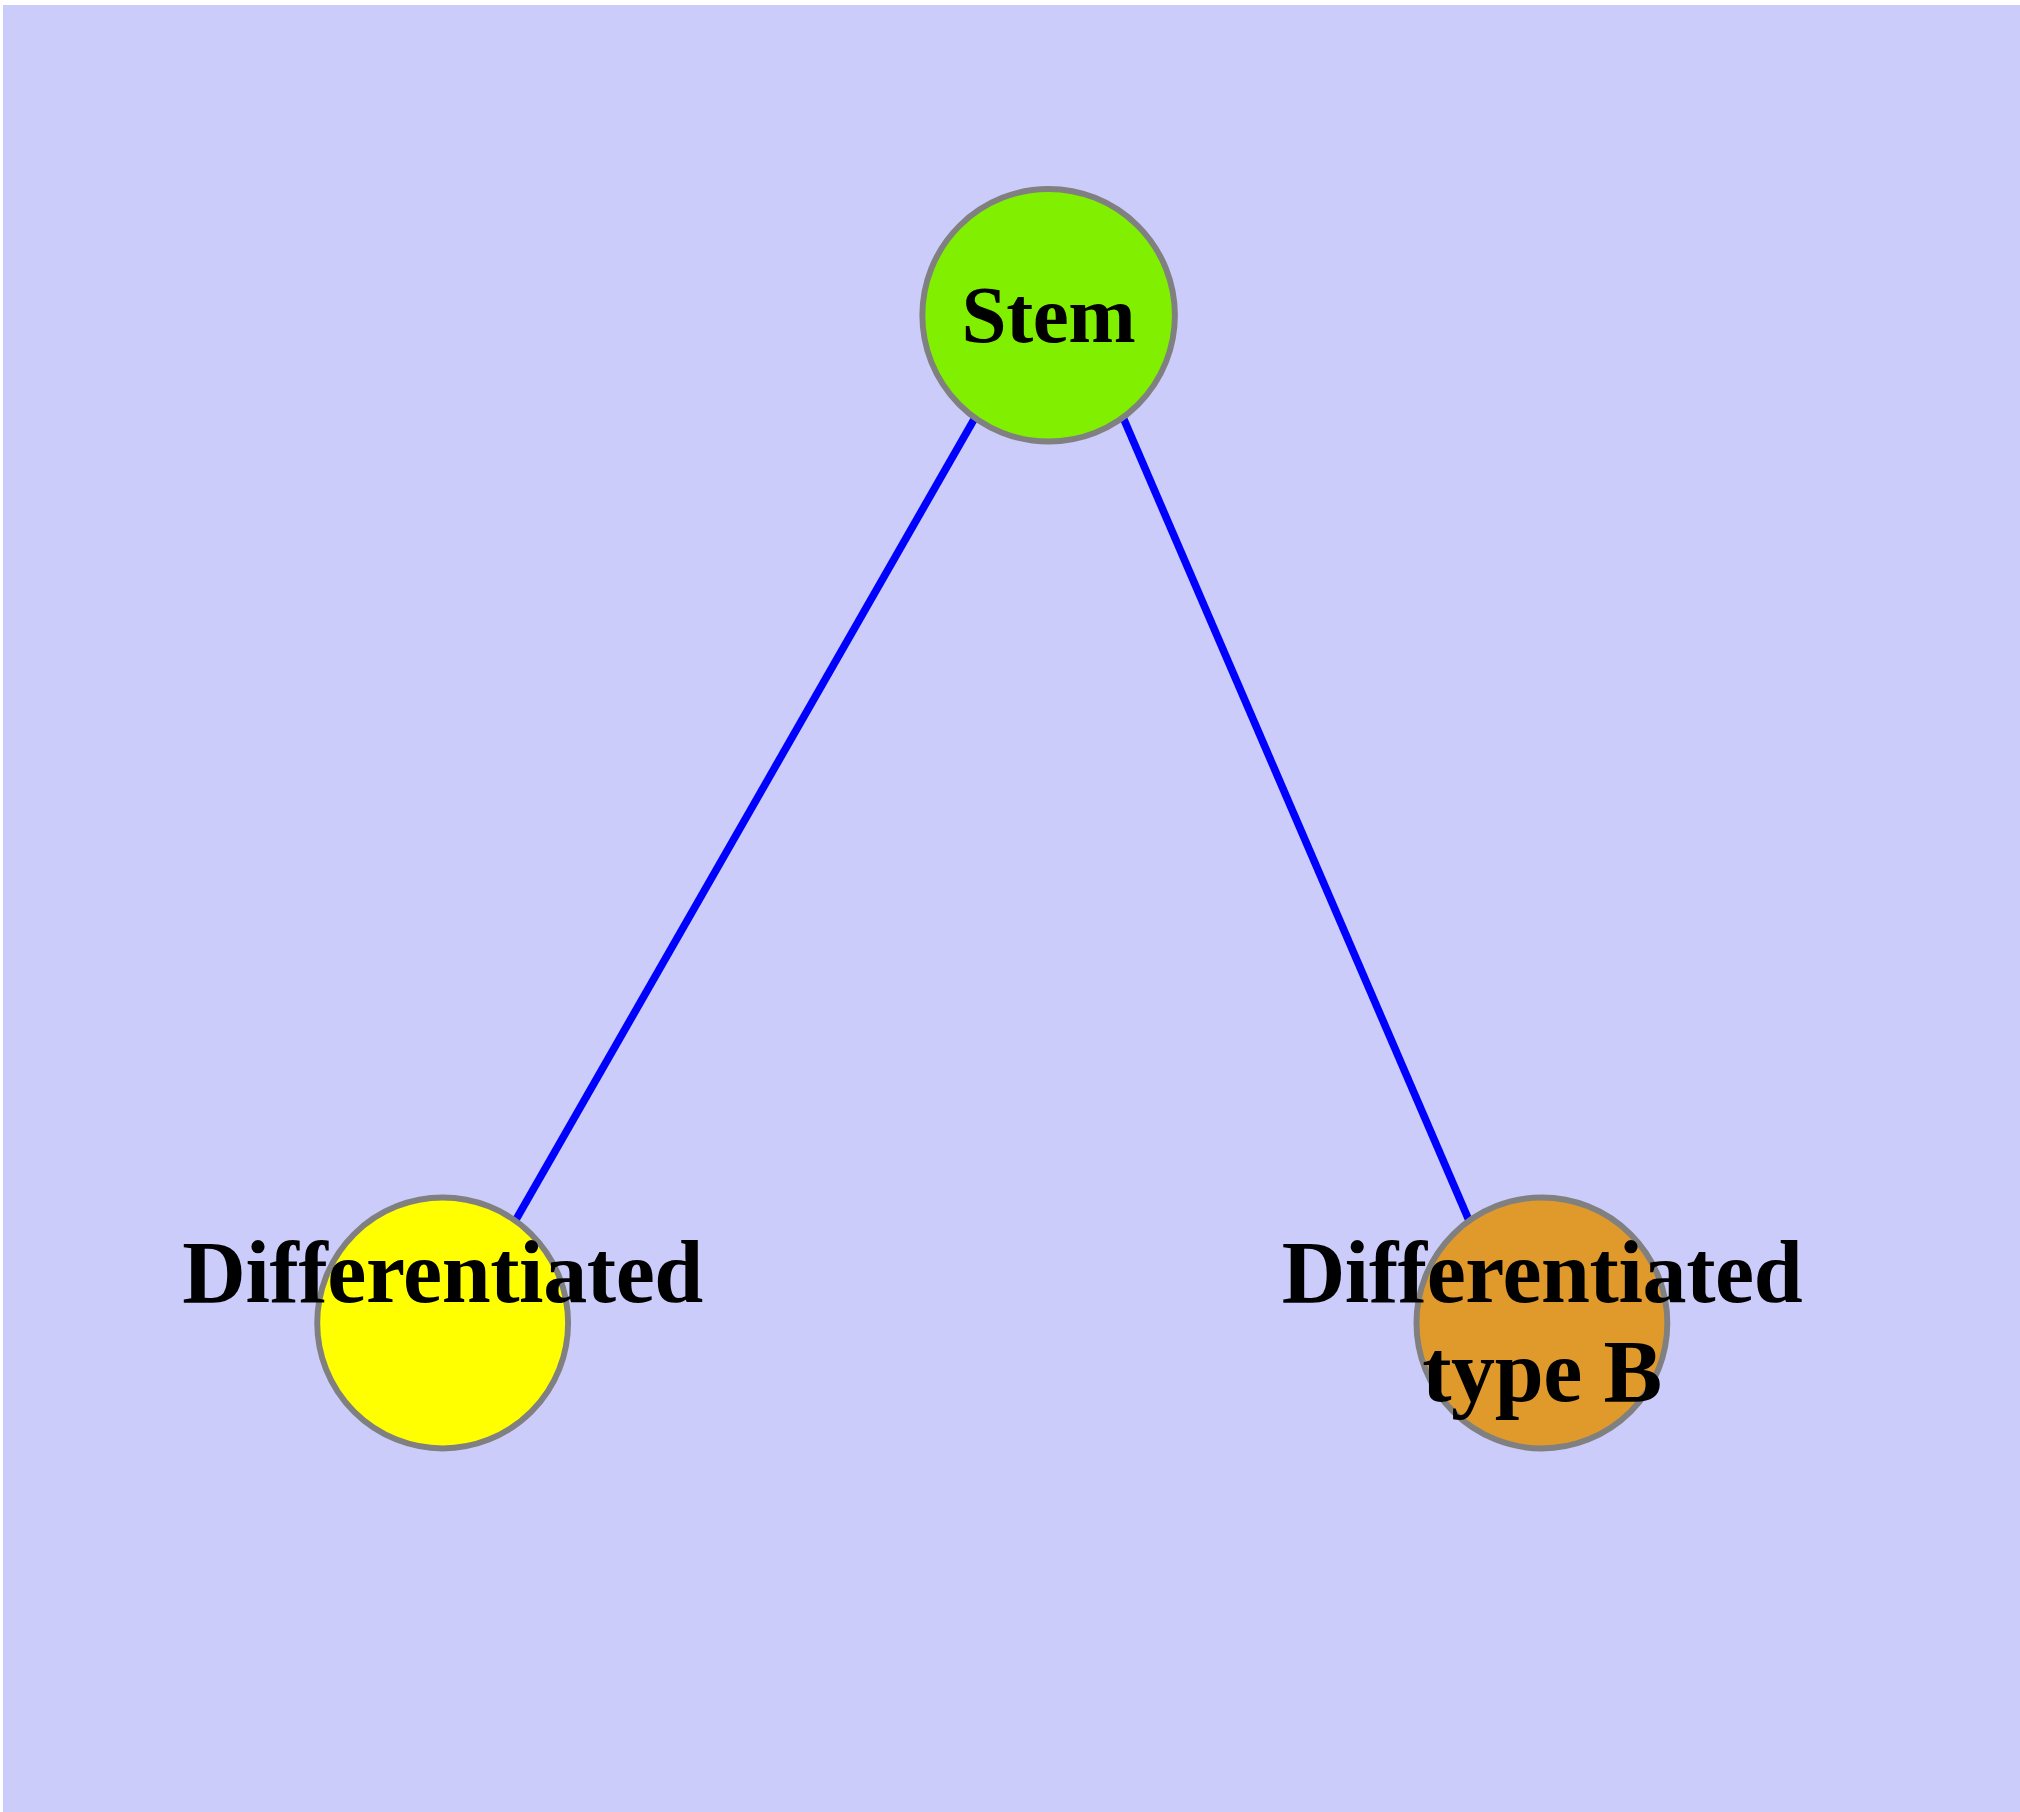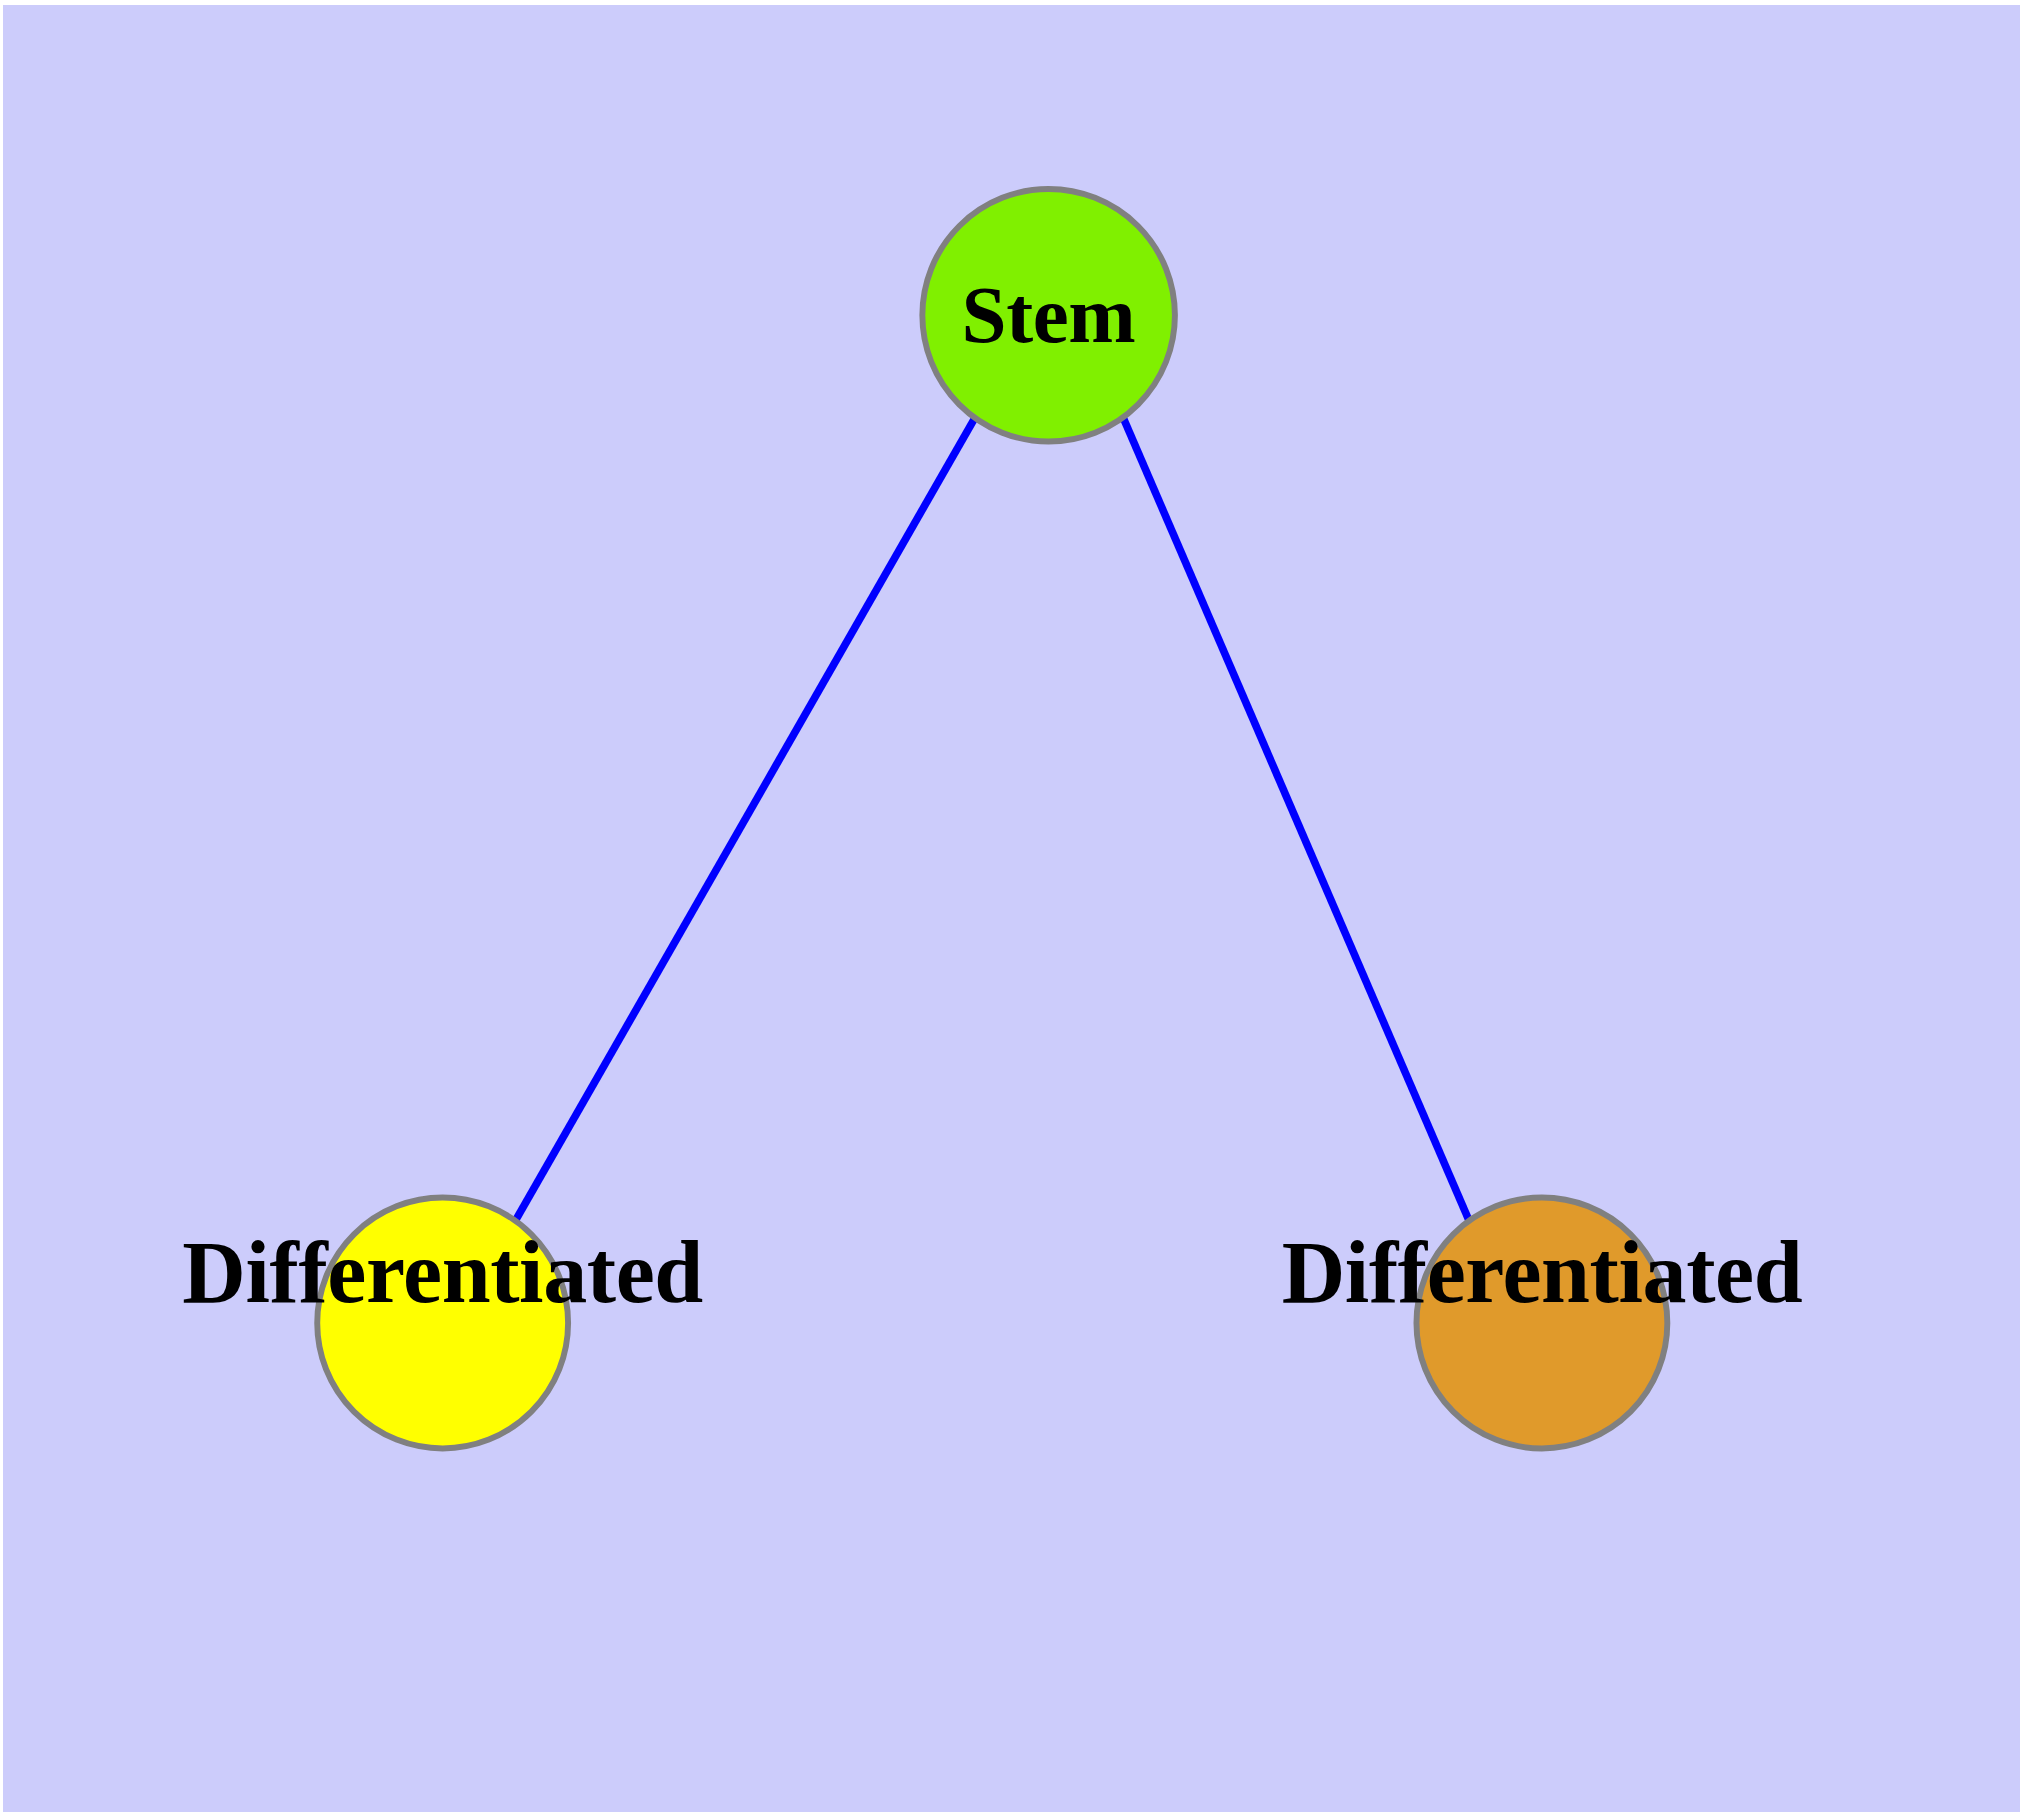--- a/index.html
+++ b/index.html
@@ -78,16 +78,16 @@
       <circle cx="1237" cy="372" r="149" fill="#80f000" stroke="#808080" stroke-width="7"></circle>
       <circle cx="522" cy="1561" r="148" fill="#ffff00" stroke="#808080" stroke-width="7"></circle>
       <circle cx="1819" cy="1561" r="148" fill="#e09a2b" stroke="#808080" stroke-width="7"></circle>
     </g>
   </svg>
 
   <div class="node-label" id="label-stem" style="top: 270px;">Stem</div>
 
   <div class="node-label" id="label-diff-a" style="top: 1224px;"><span>Differentiated</span><br></div>
 
-  <div class="node-label" id="label-diff-b" style="top: 1224px;"><span>Differentiated</span><br></div>
+  <div class="node-label" id="label-diff-b" style="top: 1224px;"><span>Differentiated</span><br><span>type B</span></div>
 
 </div>
 
 
 </body></html>

